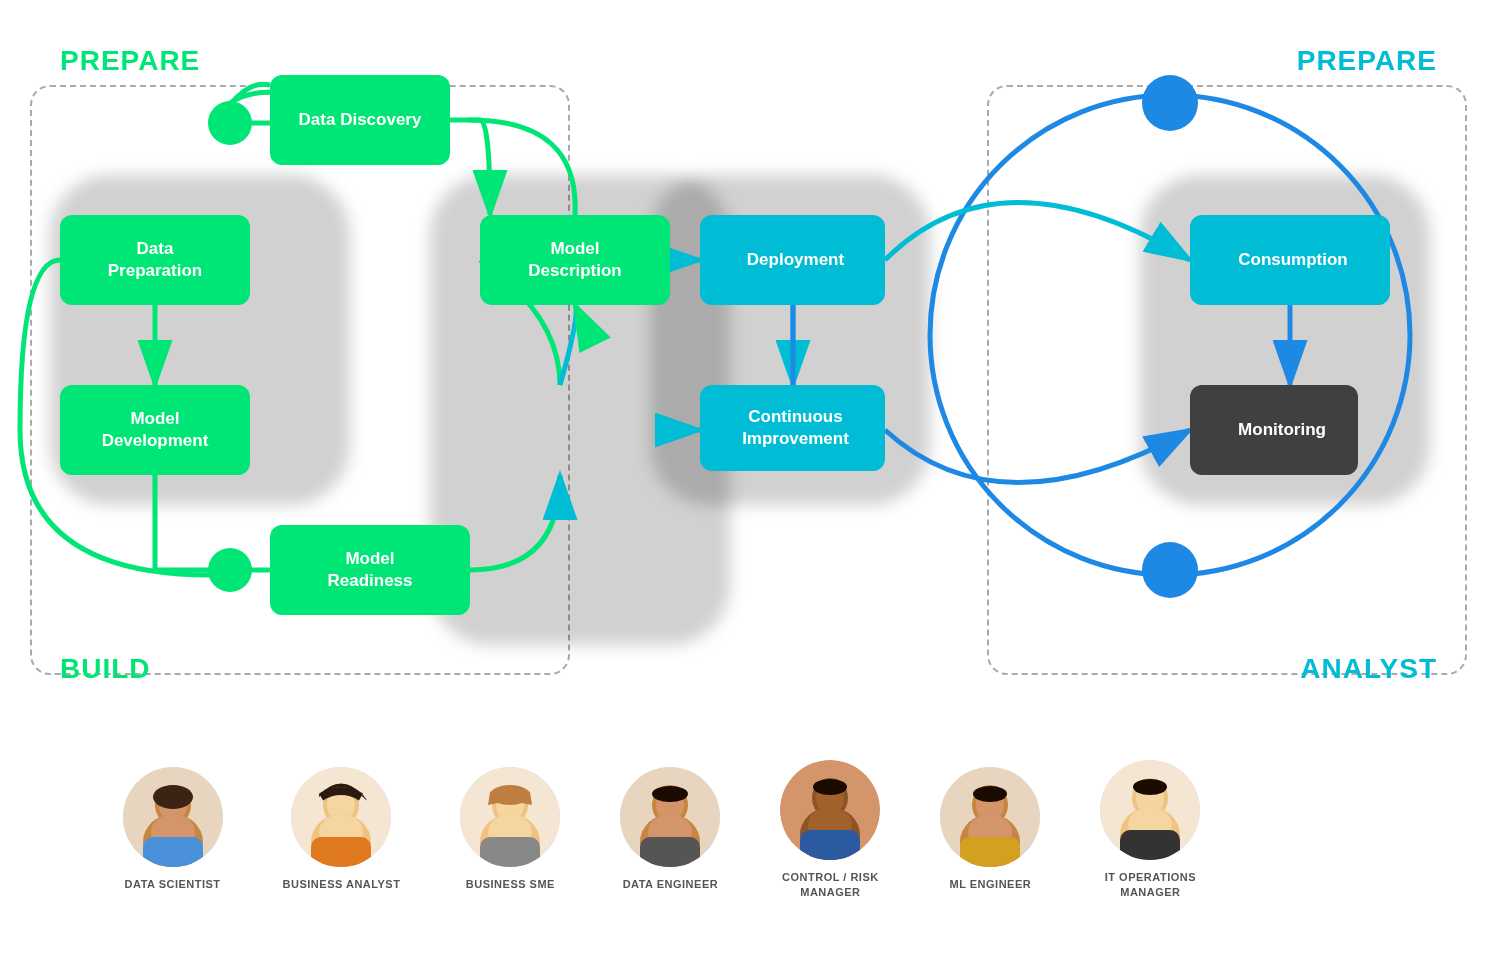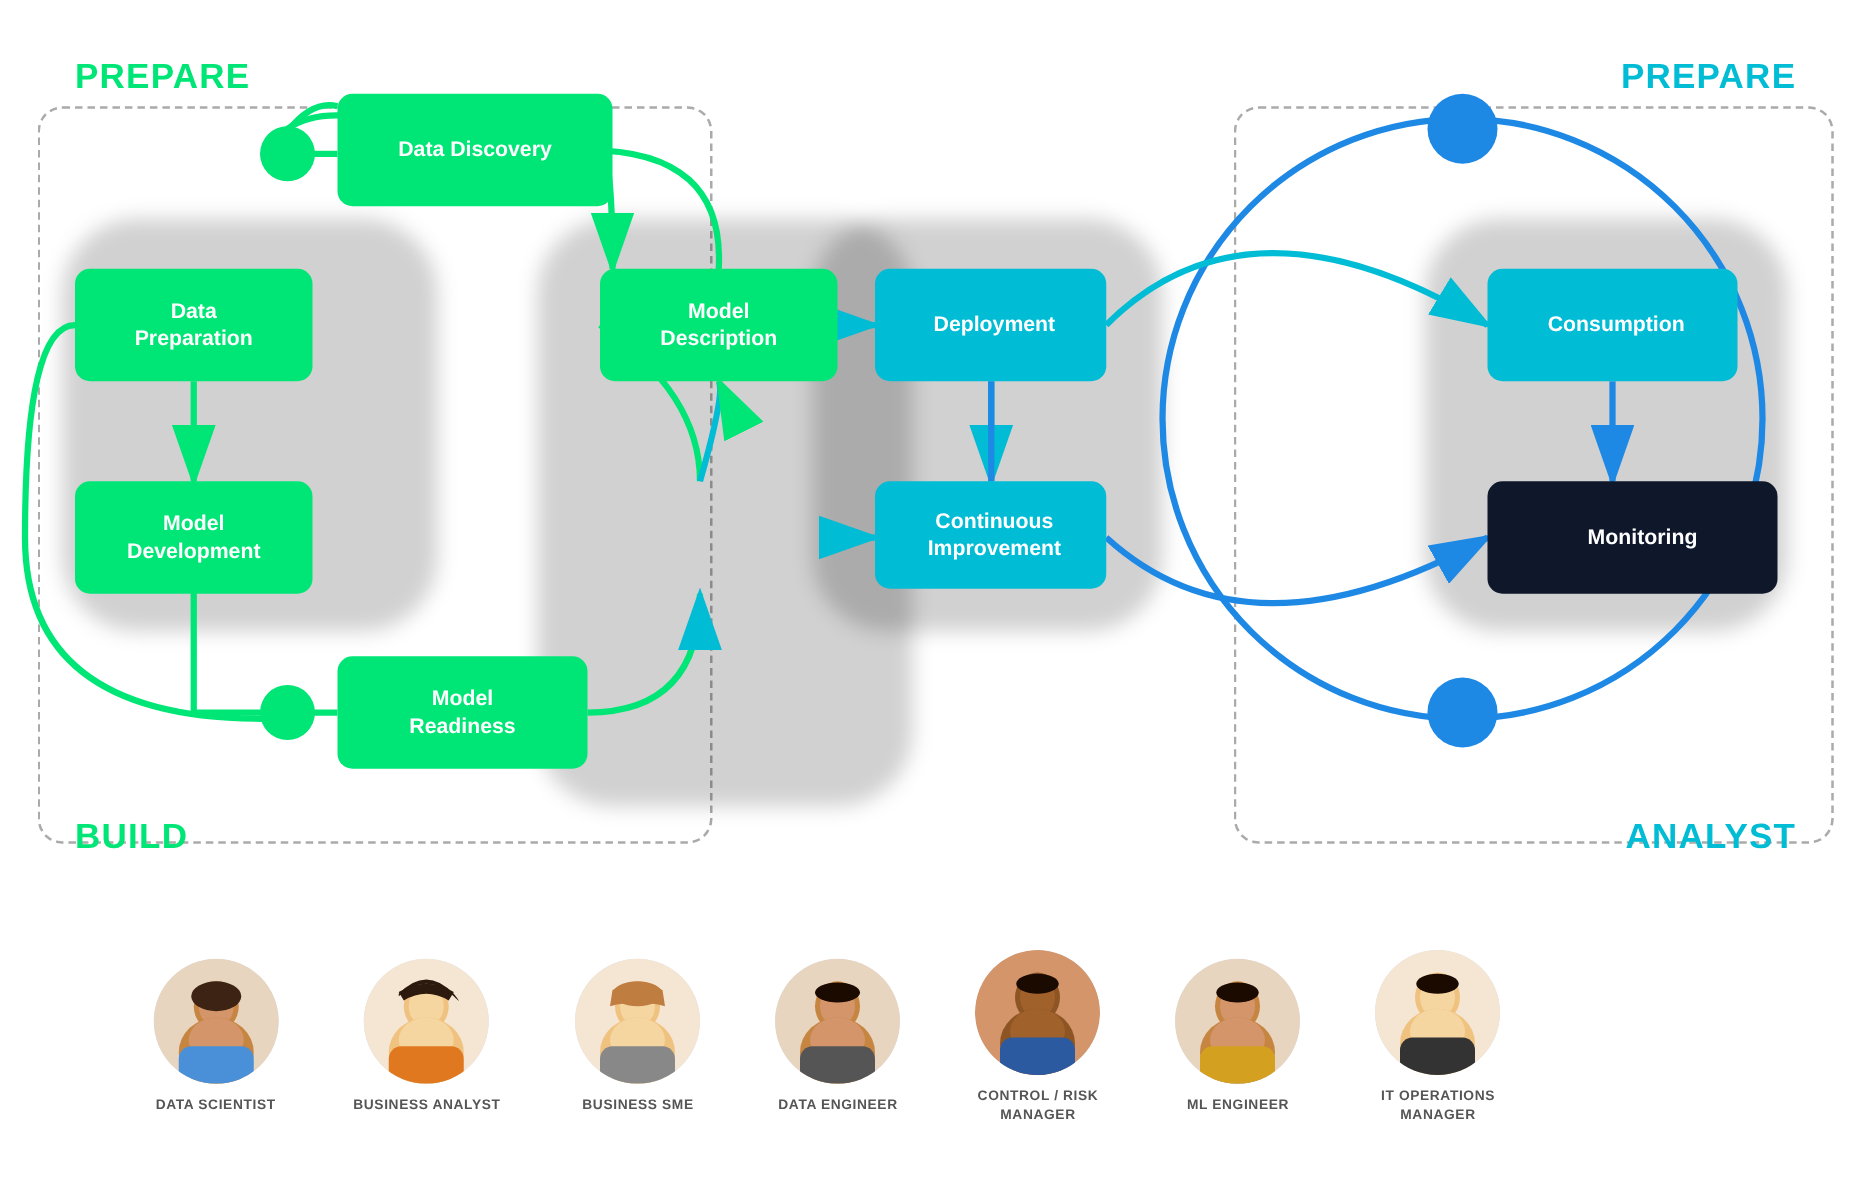--- a/index.html
+++ b/index.html
@@ -213,21 +213,21 @@
     <circle cx="1170" cy="88" r="28" fill="#1e88e5"></circle>
 
     <circle cx="1170" cy="555" r="28" fill="#1e88e5"></circle>
   </svg>
 
   <div class="blob" style="left:50px;top:160px;width:300px;height:330px;"></div>
   <div class="blob" style="left:430px;top:160px;width:300px;height:470px;"></div>
   <div class="blob" style="left:650px;top:160px;width:280px;height:330px;"></div>
   <div class="blob" style="left:1140px;top:160px;width:290px;height:330px;"></div>
 
-  <div class="process-box box-green" id="box-data-discovery" style="left:270px;top:60px;width:220px;height:90px;">
+  <div class="process-box box-green" id="box-data-discovery" style="left:270px;top:60px;width:180px;height:90px;">
     <span>Data
 Discovery</span>
   </div>
 
   <div class="process-box box-green" id="box-data-preparation" style="left:60px;top:200px;width:190px;height:90px;">
     <span>Data<br>Preparation</span>
   </div>
 
   <div class="process-box box-green" id="box-model-description" style="left:480px;top:200px;width:190px;height:90px;">
     <span>Model<br>Description</span>
@@ -243,21 +243,21 @@
 
   <div class="process-box box-green" id="box-model-development" style="left:60px;top:370px;width:190px;height:90px;">
     <span>Model<br>Development</span>
   </div>
 
 
   <div class="process-box box-teal" id="box-continuous-improvement" style="left:700px;top:370px;width:185px;height:86px;">
     <span>Continuous<br>Improvement</span>
   </div>
 
-  <div class="process-box" id="box-monitoring" style="left:1190px;top:370px;width:232px;height:90px;background:#0f172a;padding-left:30px;">
+  <div class="process-box" id="box-monitoring" style="left:1190px;top:370px;width:168px;height:90px;background:#404040;padding-left:30px;">
     <span>Monitoring</span>
   </div>
 
   <div class="process-box box-green" id="box-model-readiness" style="left:270px;top:510px;width:200px;height:90px;">
     <span>Model<br>Readiness</span>
   </div>
 
 </div>
 
 <div id="personas-section">

